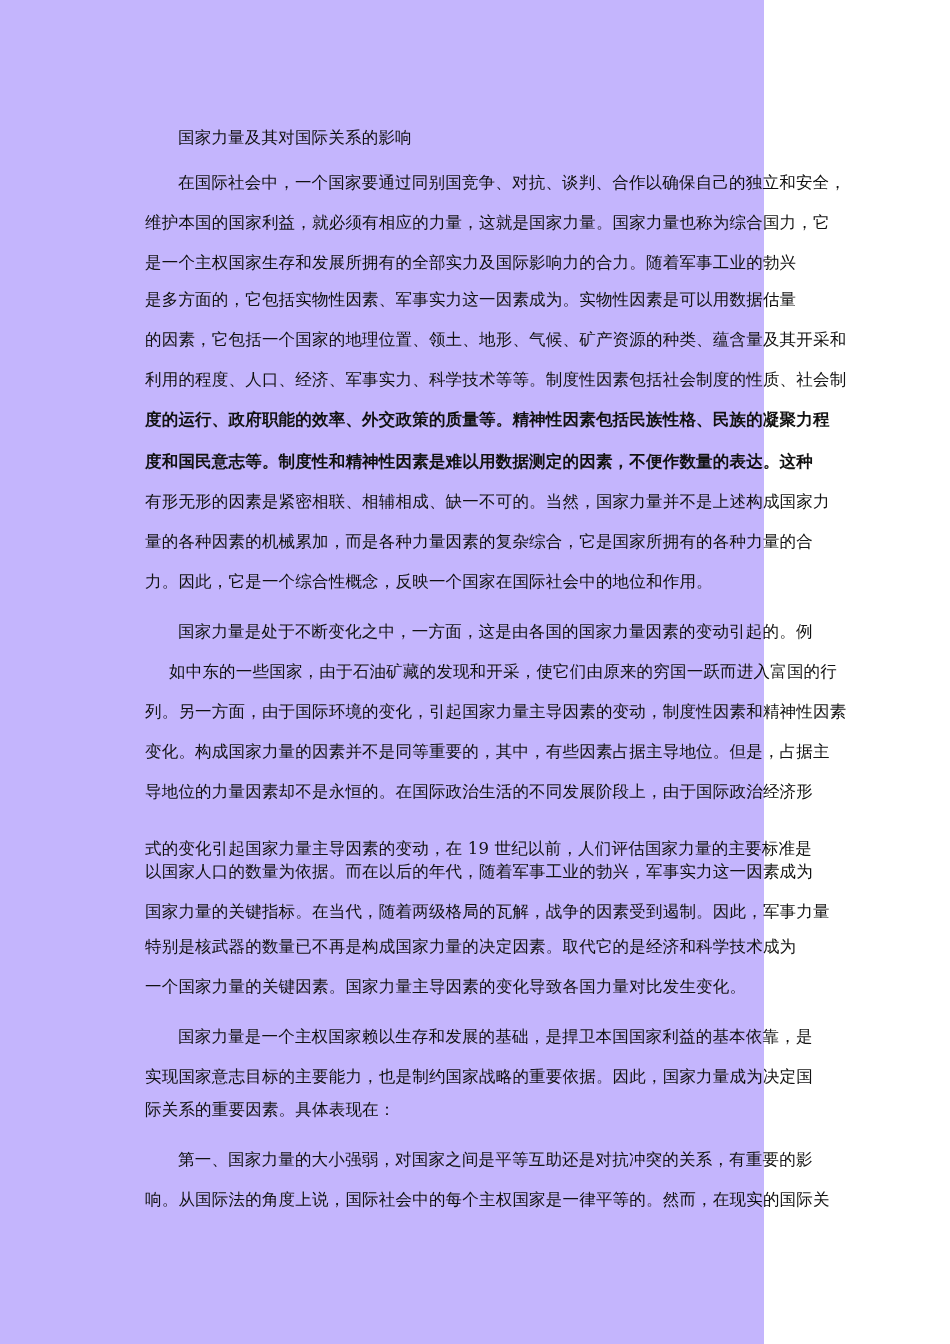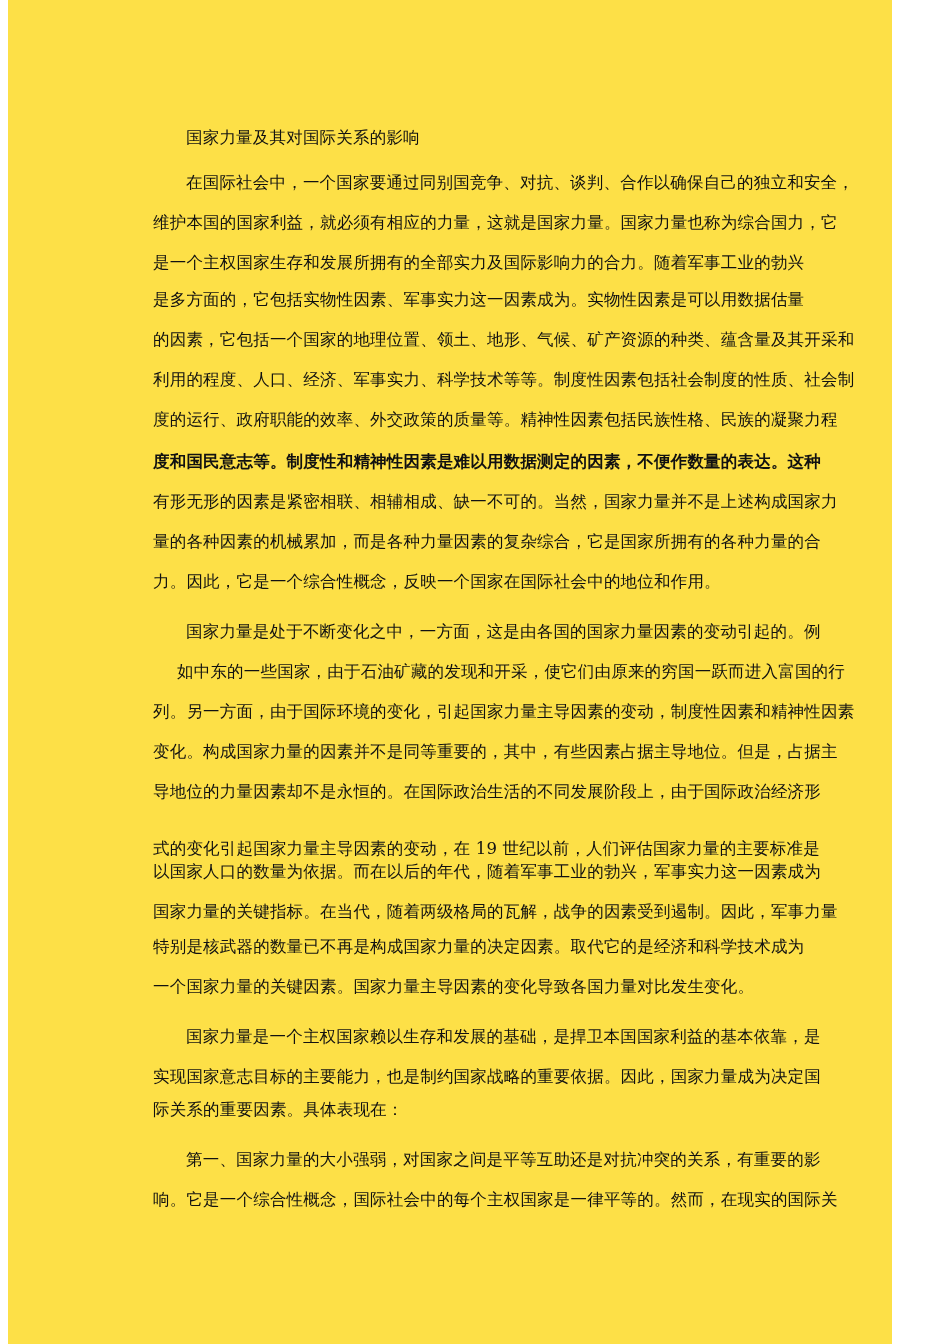--- a/index.html
+++ b/index.html
@@ -1,18 +1,18 @@
 <!DOCTYPE html>
 <html><head>
 <meta charset="utf-8">
 <style>
   html, body { margin: 0; padding: 0; background: #ffffff; }
   body { width: 950px; height: 1344px; overflow: hidden; position: relative; }
   .page {
-    position: absolute; left: 8px; top: 0; width: 884px; height: 1344px; background: #fde047;
+    position: absolute; left: 0; top: 0; width: 764px; height: 1344px; background: #c4b5fd;
   }
   .doc-text {
     position: absolute; left: 145px; width: 680px;
     font-family: "DejaVu Serif", "Liberation Serif", serif;
     font-size: 16.5px; color: #111111; letter-spacing: 0.2px;
   }
   .line {
     position: absolute; left: 0; white-space: nowrap; line-height: 20px; height: 20px;
   }
   .line.indent { left: 33px; }
@@ -25,21 +25,21 @@
   <div class="doc-text" style="top:0;">
     <div class="title-line" style="left:33px; top:128px;">国家力量及其对国际关系的影响</div>
 
     <div>
       <div class="line indent" style="top:173px;">在国际社会中，一个国家要通过同别国竞争、对抗、谈判、合作以确保自己的独立和安全，</div>
       <div class="line" style="top:213px;text-align:center;">维护本国的国家利益，就必须有相应的力量，这就是国家力量。国家力量也称为综合国力，它</div>
       <div class="line" style="top:253px;">是一个主权国家生存和发展所拥有的全部实力及国际影响力的合力。随着军事工业的勃兴</div>
       <div class="line" style="top:290px;">是多方面的，它包括实物性因素、军事实力这一因素成为。实物性因素是可以用数据估量</div>
       <div class="line" style="top:330px;">的因素，它包括一个国家的地理位置、领土、地形、气候、矿产资源的种类、蕴含量及其开采和</div>
       <div class="line" style="top:370px;">利用的程度、人口、经济、军事实力、科学技术等等。制度性因素包括社会制度的性质、社会制</div>
-      <div class="line" style="top:410px;">度的运行、政府职能的效率、外交政策的质量等。精神性因素包括民族性格、民族的凝聚力程</div>
+      <div class="line" style="top:410px;font-weight:bold;">度的运行、政府职能的效率、外交政策的质量等。精神性因素包括民族性格、民族的凝聚力程</div>
       <div class="line" style="top:452px;font-weight:bold;">度和国民意志等。制度性和精神性因素是难以用数据测定的因素，不便作数量的表达。这种</div>
       <div class="line" style="top:492px;">有形无形的因素是紧密相联、相辅相成、缺一不可的。当然，国家力量并不是上述构成国家力</div>
       <div class="line" style="top:532px;">量的各种因素的机械累加，而是各种力量因素的复杂综合，它是国家所拥有的各种力量的合</div>
       <div class="line" style="top:572px;">力。因此，它是一个综合性概念，反映一个国家在国际社会中的地位和作用。</div>
     </div>
 
     <div>
       <div class="line indent" style="top:622px;">国家力量是处于不断变化之中，一方面，这是由各国的国家力量因素的变动引起的。例</div>
       <div class="line" style="top:662px;margin-left:24px;">如中东的一些国家，由于石油矿藏的发现和开采，使它们由原来的穷国一跃而进入富国的行</div>
       <div class="line" style="top:702px;">列。另一方面，由于国际环境的变化，引起国家力量主导因素的变动，制度性因素和精神性因素</div>
@@ -53,16 +53,16 @@
     </div>
 
     <div>
       <div class="line indent" style="top:1027px;">国家力量是一个主权国家赖以生存和发展的基础，是捍卫本国国家利益的基本依靠，是</div>
       <div class="line" style="top:1067px;">实现国家意志目标的主要能力，也是制约国家战略的重要依据。因此，国家力量成为决定国</div>
       <div class="line" style="top:1100px;">际关系的重要因素。具体表现在：</div>
     </div>
 
     <div>
       <div class="line indent" style="top:1150px;">第一、国家力量的大小强弱，对国家之间是平等互助还是对抗冲突的关系，有重要的影</div>
-      <div class="line" style="top:1190px;">响。它是一个综合性概念，国际社会中的每个主权国家是一律平等的。然而，在现实的国际关</div>
+      <div class="line" style="top:1190px;">响。从国际法的角度上说，国际社会中的每个主权国家是一律平等的。然而，在现实的国际关</div>
     </div>
   </div>
 </div>
 
 </body></html>

